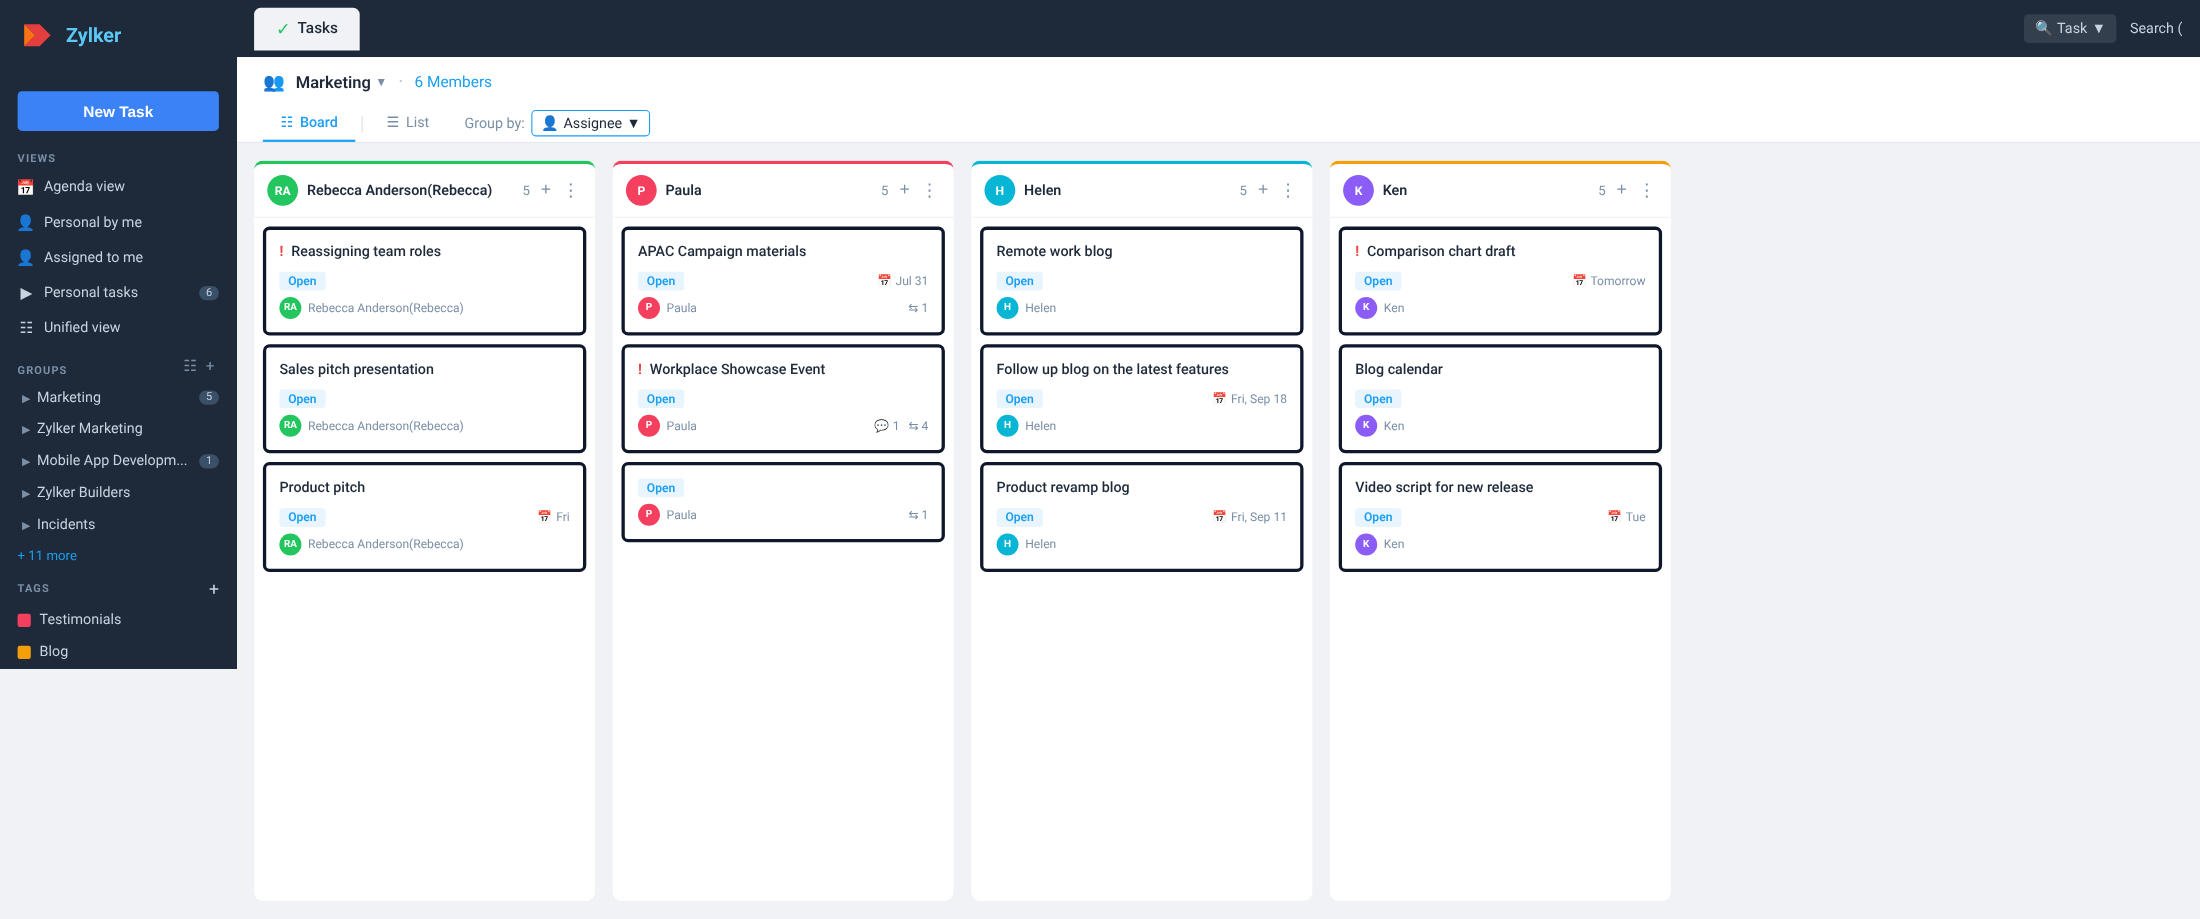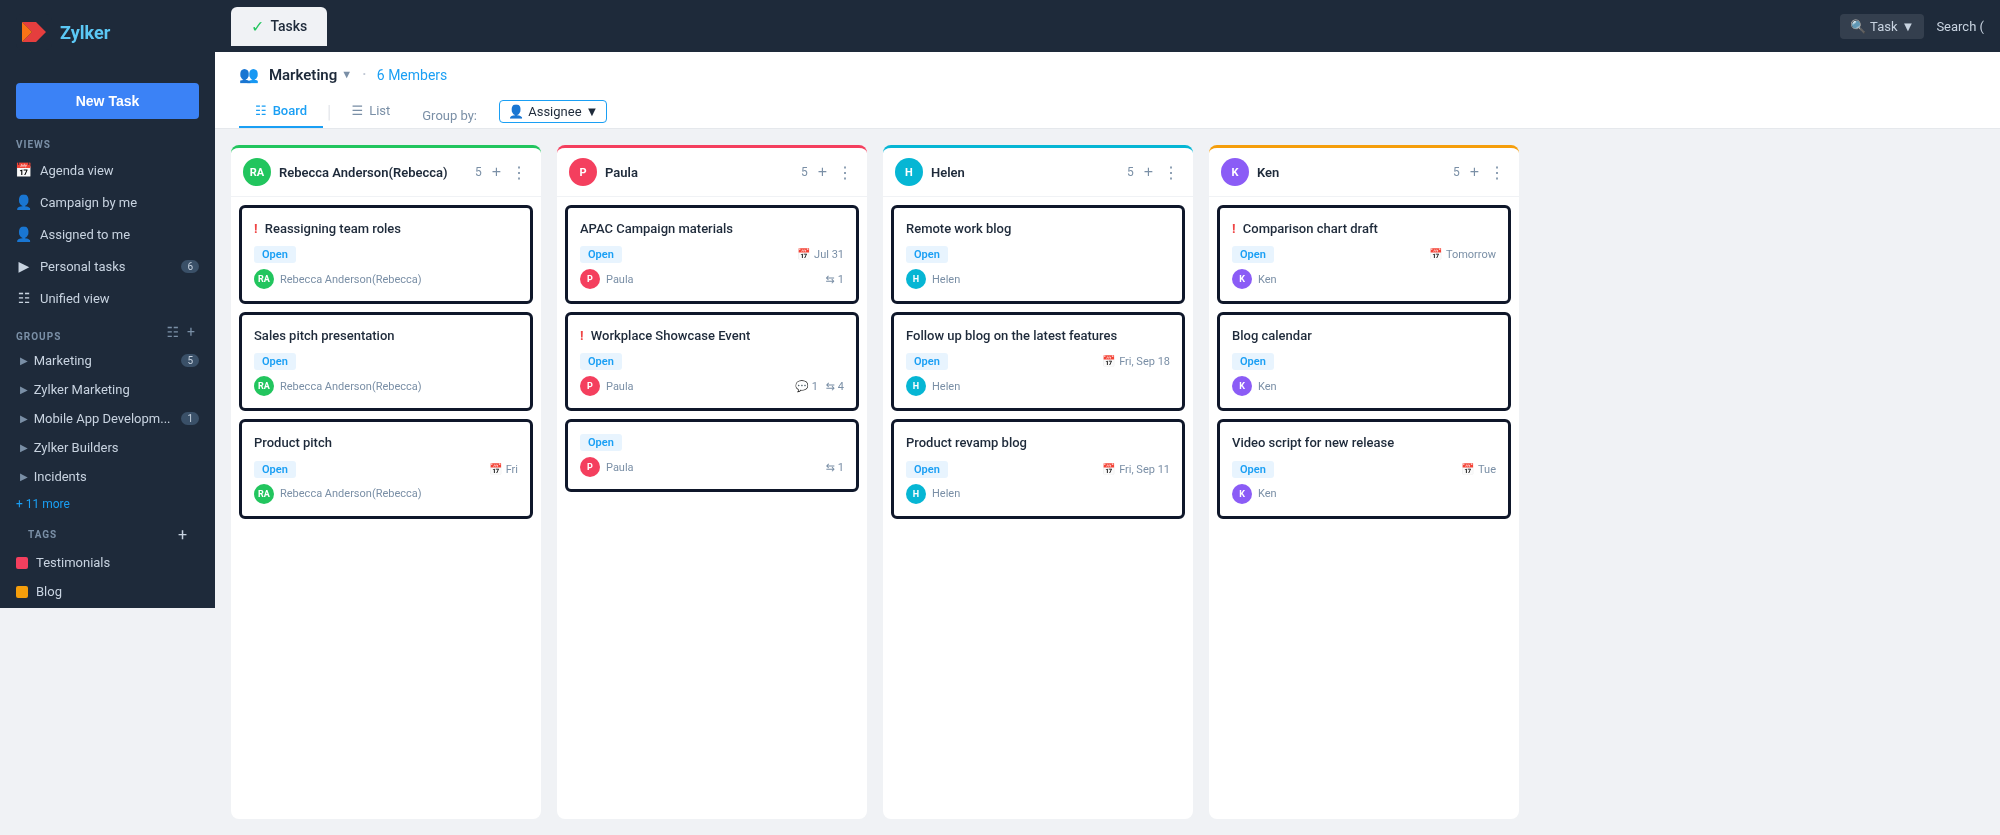--- a/index.html
+++ b/index.html
@@ -107,21 +107,21 @@
     }
     .more-link {
       padding: 6px 16px;
       font-size: 12px;
       color: #1a9ff4;
       cursor: pointer;
     }
     .tags-header {
       display: flex;
       align-items: center;
-      padding: 8px 28px 4px;
+      padding: 8px 16px 4px;
     }
     .tags-header .section-label {
       font-size: 10px;
       font-weight: 700;
       color: #7a8fa6;
       letter-spacing: 1px;
       flex: 1;
     }
     .tag-item {
       display: flex;
@@ -246,22 +246,22 @@
     }
     .tab.active {
       color: #1a9ff4;
       border-bottom: 2px solid #1a9ff4;
       font-weight: 500;
     }
     .tab-sep { color: #e5e8ec; padding: 0 4px; font-size: 18px; }
     .group-by {
       margin-left: 16px;
       display: flex;
-      align-items: flex-end;
-      gap: 22px;
+      align-items: center;
+      gap: 6px;
       font-size: 13px;
       color: #7a8fa6;
     }
     .group-by-select {
       display: flex;
       align-items: center;
       gap: 4px;
       border: 1px solid #1a9ff4;
       border-radius: 4px;
       padding: 3px 8px;
@@ -433,21 +433,21 @@
   <button class="new-task-btn">New Task</button>
 
   <div class="sidebar-section-label">VIEWS</div>
 
   <div class="sidebar-item">
     <span class="icon">📅</span>
     <span>Agenda view</span>
   </div>
   <div class="sidebar-item">
     <span class="icon">👤</span>
-    <span>Campaign by me</span>
+    <span>Personal by me</span>
   </div>
   <div class="sidebar-item">
     <span class="icon">👤</span>
     <span>Assigned to me</span>
   </div>
   <div class="sidebar-item">
     <span class="icon">▶</span>
     <span>Personal tasks</span>
     <span class="badge">6</span>
   </div>

